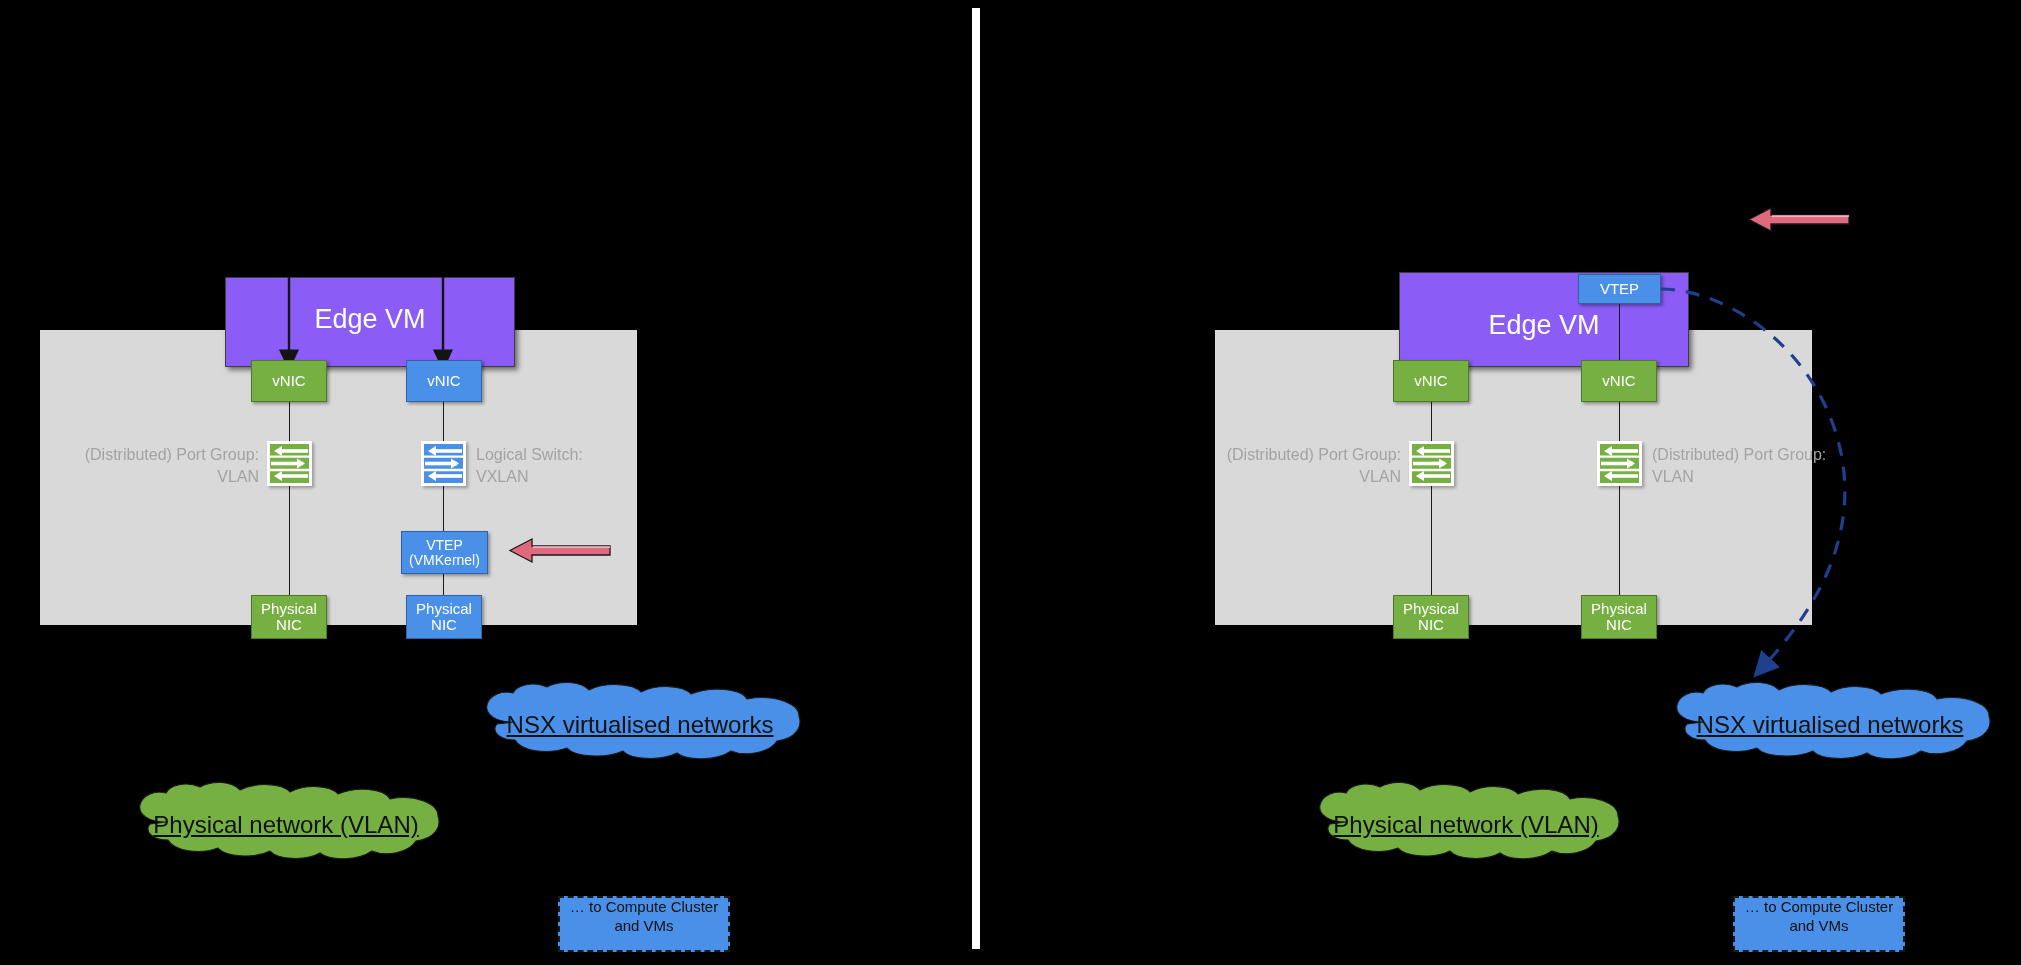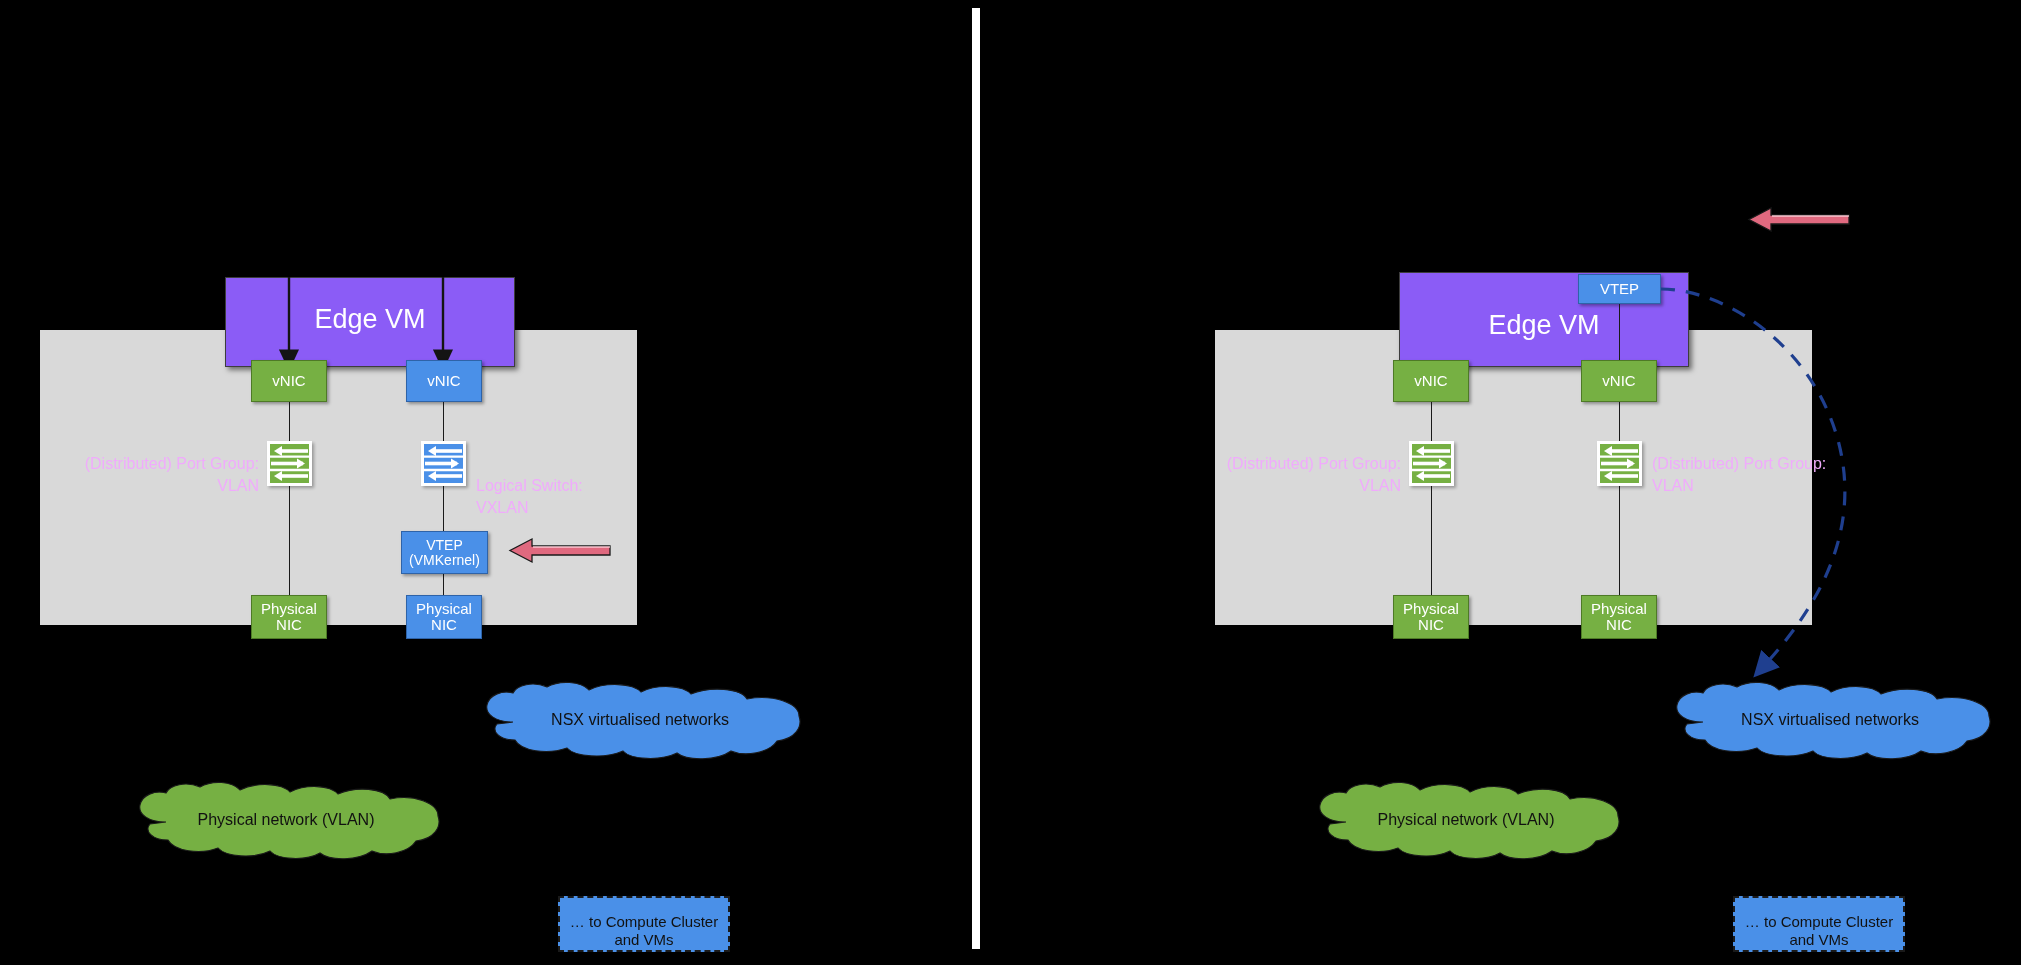--- a/index.html
+++ b/index.html
@@ -80,49 +80,49 @@
     position: relative;
   }
   .switch-inner.green { background: #76b043; }
   .switch-inner.blue  { background: #4a90e8; }
 
   
   .vline { background: #1a1a1a; width: 1px; }
 
   
   .lbl {
-    color: #f0abfc;
+    color: #a3a3a3;
     font-size: 16px;
     line-height: 1.35;
     white-space: pre-line;
     font-family: "Liberation Sans", sans-serif;
-    margin-top: 9px;
   }
   .lbl.right { text-align: right; }
   .lbl.left  { text-align: left; }
 
   
   .cloud-wrap { position: absolute; }
   .cloud-text {
     position: absolute;
     width: 100%;
     text-align: center;
     color: #111111;
-    font-size: 16px;
+    font-size: 24px;
     font-family: "Liberation Sans", sans-serif;
+    text-decoration: underline;
   }
 
   
   .dashed-box {
     background: #4a90e8;
     border: 2px dashed #1a1a1a;
     color: #111111;
     font-size: 15px;
     display: flex;
-    align-items: flex-end;
+    align-items: flex-start;
     justify-content: center;
     text-align: center;
     line-height: 1.25;
     white-space: pre-line;
     box-shadow: 2px 2px 3px rgba(0,0,0,0.35);
   }
 
   svg { overflow: visible; }
 </style>
 </head>
@@ -200,21 +200,21 @@
         <path d="M12,2 L4,7 L12,12 z" fill="#ffffff"></path>
         <path d="M27,14.5 L35,19.5 L27,24.5 z" fill="#ffffff"></path>
         <path d="M12,27 L4,32 L12,37 z" fill="#ffffff"></path>
         <g stroke="#ffffff" stroke-width="2.4">
           <path d="M0,12.6 L39,12.6"></path>
             <path d="M0,26 L39,26"></path>
         </g>
       </svg>
     </div>
   </div>
-  <div class="abs lbl left" style="left:476px; top:466px; width:230px;">Logical Switch:
+  <div class="abs lbl left" style="left:476px; top:444px; width:230px;">Logical Switch:
 VXLAN</div>
 
   <div class="abs node blue" style="left:401px; top:531px; width:87px; height:43px; font-size:14px; flex-direction:column;">
     <span style="white-space:pre-line;">VTEP
 (VMKernel)</span>
   </div>
 
   <svg class="abs" style="left:506px; top:537px; width:105px; height:32px;">
     <g>
       <path d="M104,9 L26,9 L26,2 L4,13.5 L26,25 L26,18 L104,18 z" fill="#e0697f" stroke="#1a1a1a" stroke-width="1.3"></path>

